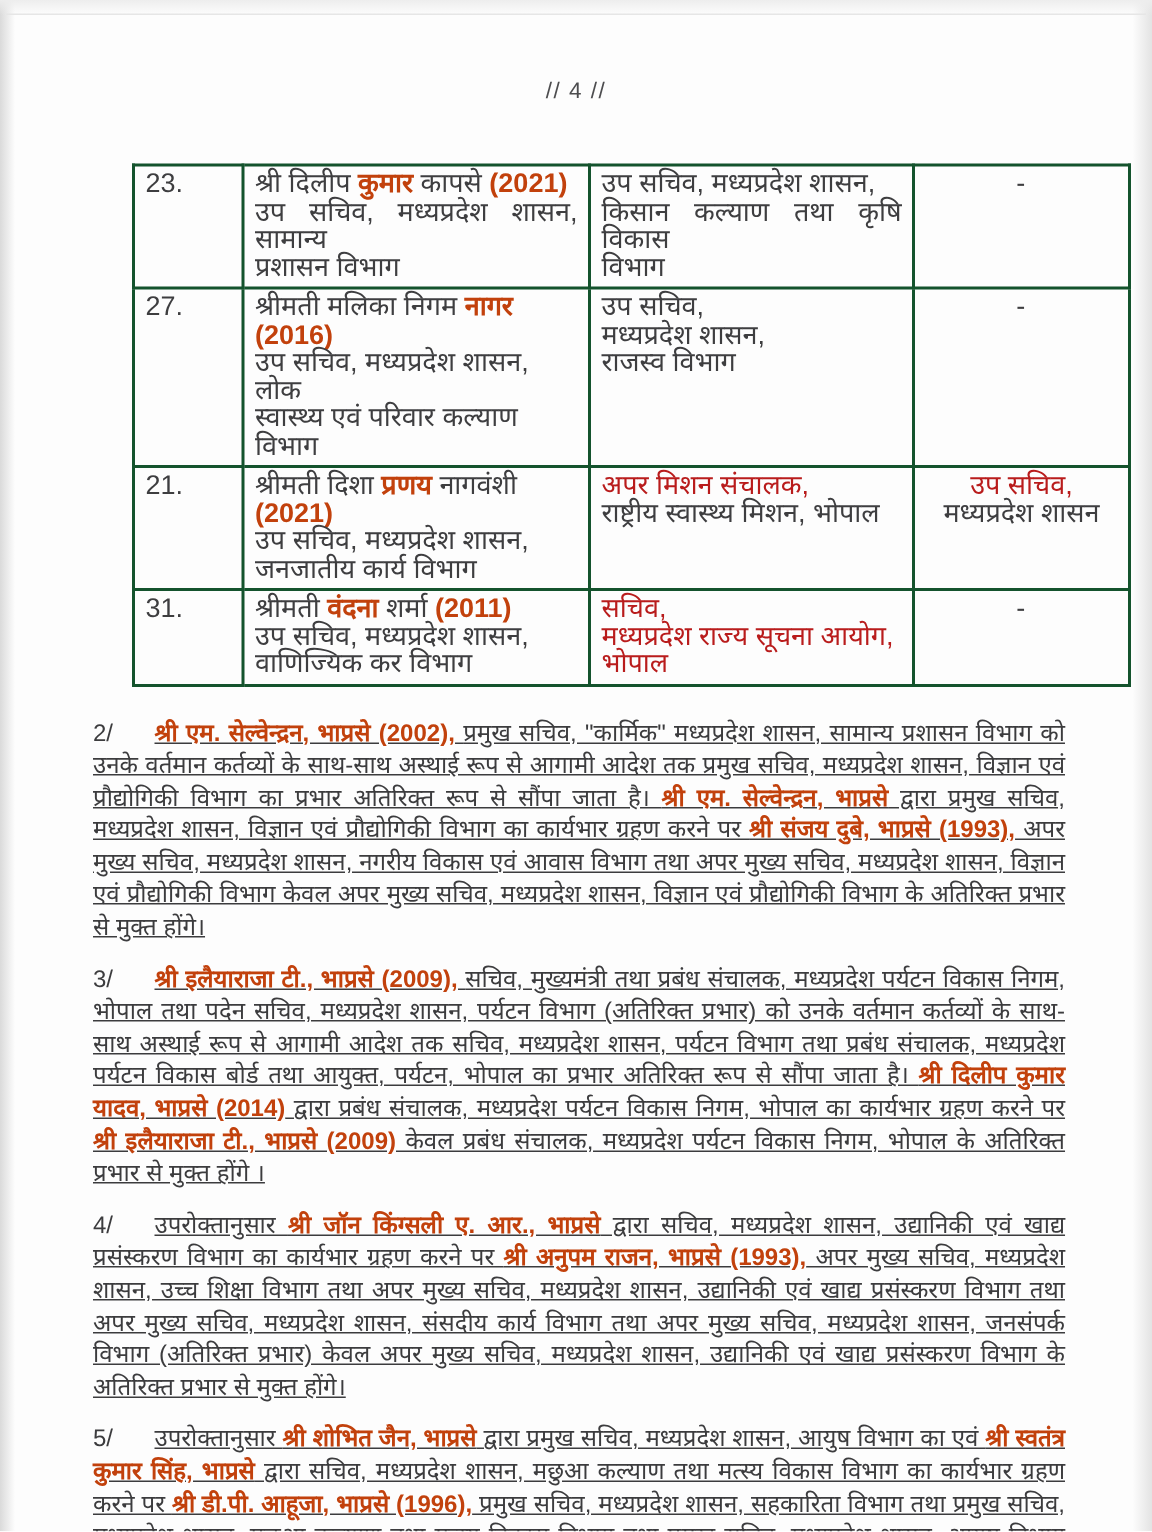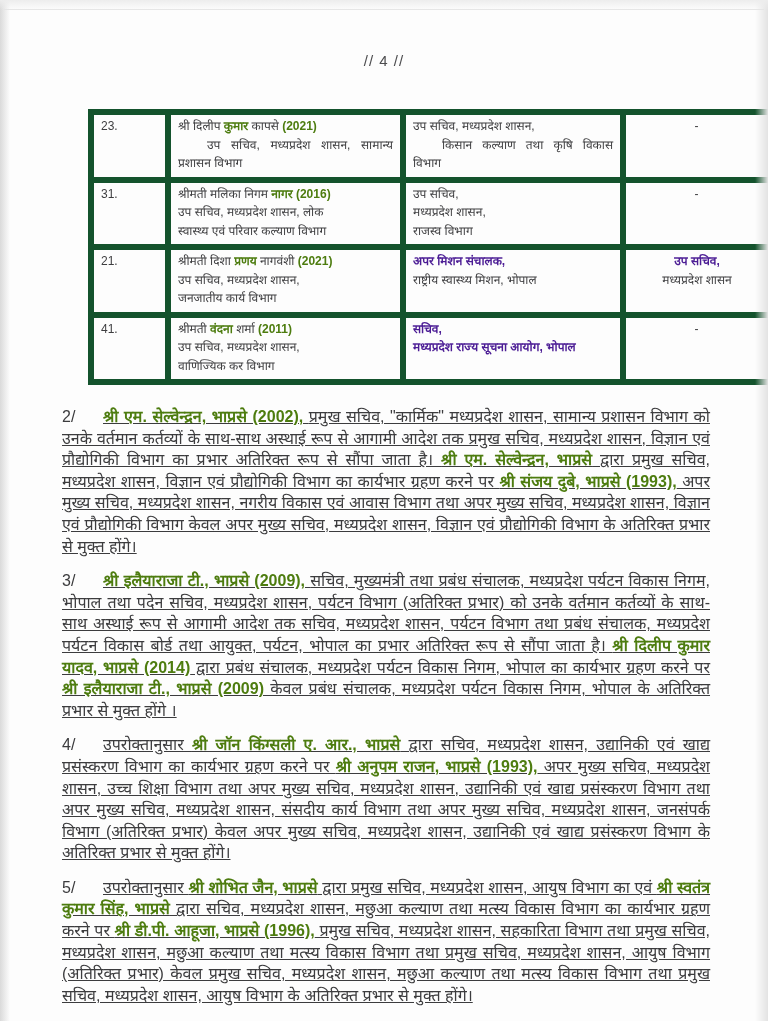--- a/index.html
+++ b/index.html
@@ -29,33 +29,33 @@
     color:#4d4d4f;
   }
 
   table.officers{
     border-collapse:collapse;
     table-layout:fixed;
     margin:40px 0 0 88px;
     width:600px;
   }
   table.officers td{
-    border:6px solid #14532d;
+    border:2px solid #14532d;
     vertical-align:top;
     padding:2px 7px 4px 7px;
-    font-size:12px;
+    font-size:18px;
     line-height:18.5px;
   }
   td.c-sno{width:57px;padding-left:11px;}
   td.c-officer{width:215px;}
   td.c-newpost{width:200px;}
   td.c-remark{width:128px;text-align:center;}
-  .name-line b,.para b{color:#4d7c0f;}
-  .jl{text-align:justify;text-align-last:justify;margin-left:29px;}
-  .sepia{color:#4c1d95;font-weight:bold;}
+  .name-line b,.para b{color:#c2410c;}
+  .jl{text-align:justify;text-align-last:justify;}
+  .sepia{color:#b91c1c;}
   .dash{letter-spacing:1px;}
 
   .paragraphs{
     width:648px;
     margin:21px 0 0 62px;
     text-align:justify;
     font-size:16px;
     line-height:21.6px;
     color:#3c3c3e;
     text-decoration:underline;
@@ -88,21 +88,21 @@
           <td class="c-newpost">
             <div>उप सचिव, मध्यप्रदेश शासन,</div>
             <div class="jl ">किसान कल्याण तथा कृषि विकास</div>
             <div>विभाग</div>
           </td>
           <td class="c-remark">
             <div class="dash">-</div>
           </td>
         </tr>
         <tr>
-          <td class="c-sno">31.</td>
+          <td class="c-sno">27.</td>
           <td class="c-officer">
             <div class="name-line"><span>श्रीमती मलिका निगम </span><b>नागर (2016)</b></div>
             <div>उप सचिव, मध्यप्रदेश शासन, लोक</div>
             <div>स्वास्थ्य एवं परिवार कल्याण विभाग</div>
           </td>
           <td class="c-newpost">
             <div>उप सचिव,</div>
             <div>मध्यप्रदेश शासन,</div>
             <div>राजस्व विभाग</div>
           </td>
@@ -120,21 +120,21 @@
           <td class="c-newpost">
             <div class="sepia ">अपर मिशन संचालक,</div>
             <div>राष्ट्रीय स्वास्थ्य मिशन, भोपाल</div>
           </td>
           <td class="c-remark">
             <div class="sepia ">उप सचिव,</div>
             <div>मध्यप्रदेश शासन</div>
           </td>
         </tr>
         <tr>
-          <td class="c-sno">41.</td>
+          <td class="c-sno">31.</td>
           <td class="c-officer">
             <div class="name-line"><span>श्रीमती </span><b>वंदना</b><span> शर्मा </span><b>(2011)</b></div>
             <div>उप सचिव, मध्यप्रदेश शासन,</div>
             <div>वाणिज्यिक कर विभाग</div>
           </td>
           <td class="c-newpost">
             <div class="sepia ">सचिव,</div>
             <div class="sepia ">मध्यप्रदेश राज्य सूचना आयोग, भोपाल</div>
           </td>
           <td class="c-remark">

